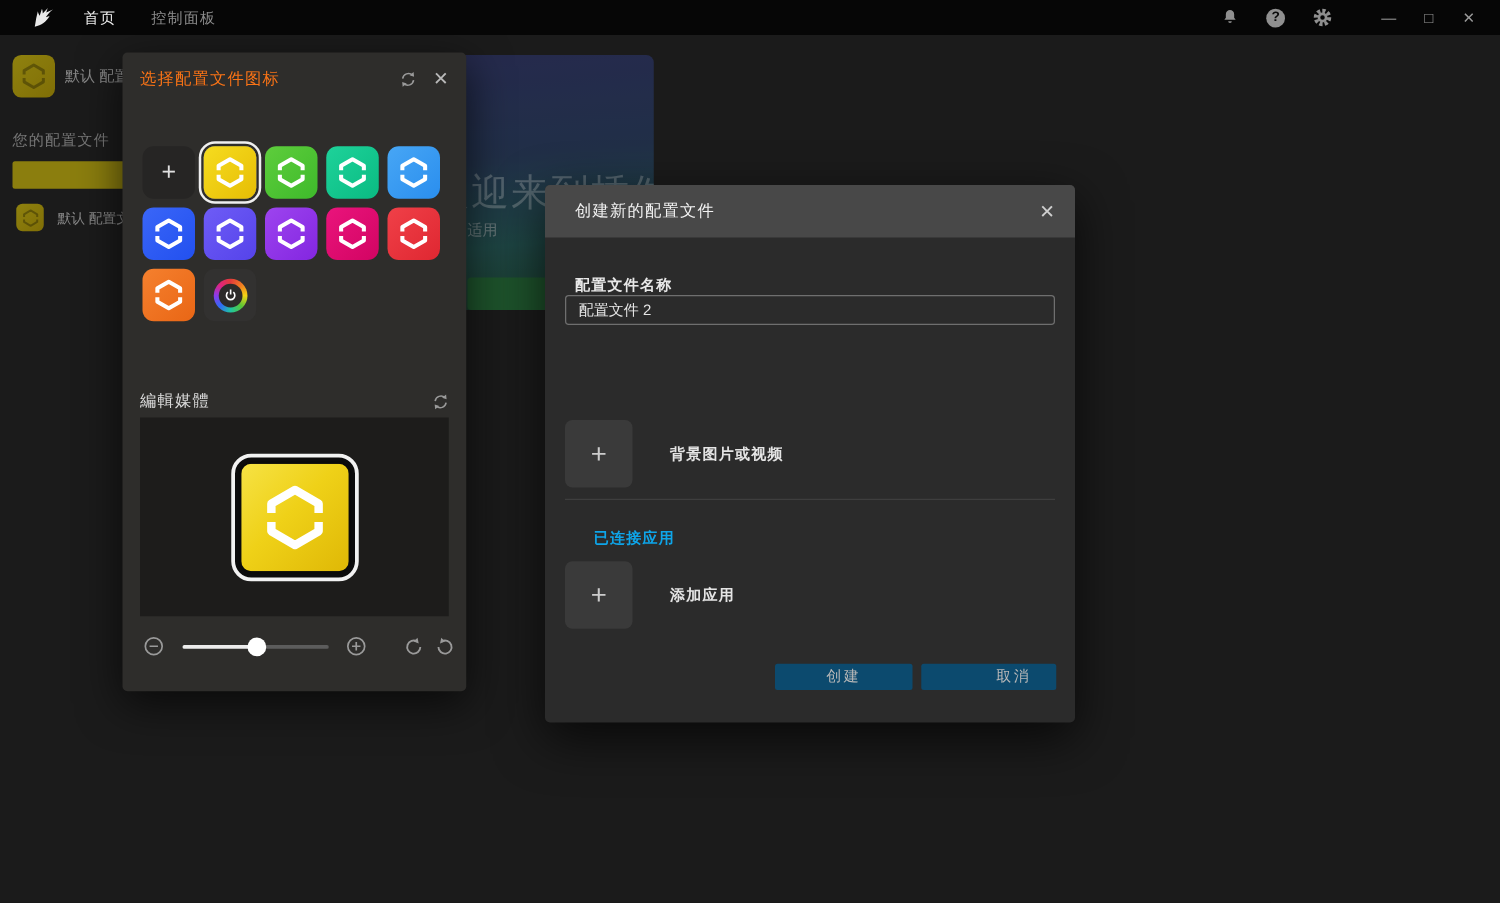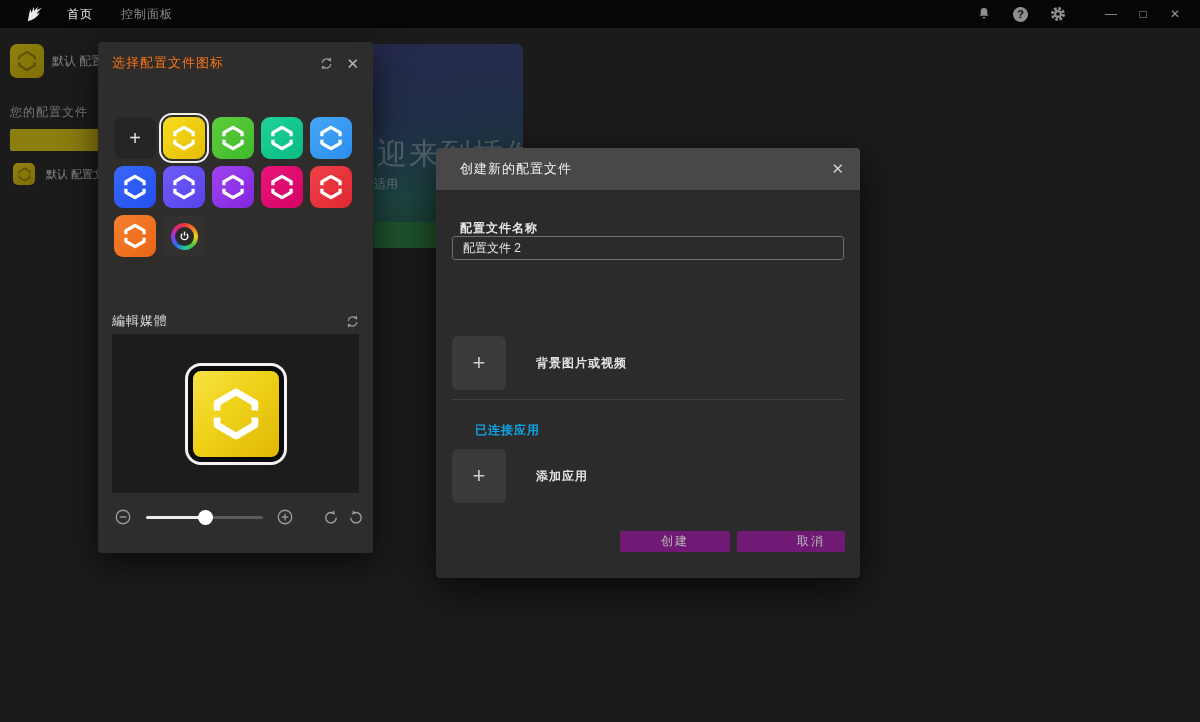--- a/index.html
+++ b/index.html
@@ -95,21 +95,21 @@
   .m-row { position:absolute; left:16px; display:flex; align-items:center; gap:30px; height:54px; }
   .m-row-label { font-size:12px; font-weight:600; color:#e4e4e4; letter-spacing:1px; }
   .m-icon-ring { border:2px solid #e9e9e9; border-radius:12px; background:#101010; padding:2px; }
   .m-icon-tile { width:46px; height:46px; border-radius:8px;
                  background:linear-gradient(135deg,#f6e244 0%,#efd118 45%,#dfb806 100%); display:flex; align-items:center; justify-content:center; }
   .m-icon-tile svg { width:30px; height:30px; }
   .m-add-tile { width:54px; height:54px; border-radius:6px; background:#3a3a3a; color:#cccccc; font-size:22px; font-weight:300;
                 display:flex; align-items:center; justify-content:center; }
   .m-divider { position:absolute; left:16px; top:251px; width:392px; height:1px; background:#3e3e3e; }
   .m-section-label { position:absolute; left:39px; top:274px; font-size:12px; font-weight:600; color:#0ea5e9; letter-spacing:1px; }
-  .m-btn { position:absolute; top:383px; height:21px; background:#701a75; border:none; border-radius:2px; color:#b8b8b8;
+  .m-btn { position:absolute; top:383px; height:21px; background:#0c4a6e; border:none; border-radius:2px; color:#b8b8b8;
            font-size:12px; font-family:inherit; letter-spacing:2px; }
   .m-btn.create { left:184px; width:110px; }
   .m-btn.cancel { left:301px; width:108px;padding-left:40px; }
 </style>
 </head>
 <body>
 
 <div id="titlebar">
   <svg class="tb-logo" viewBox="0 0 24 22">
     <path d="M2 20 C8.5 18.5 13.5 15 16.5 9.5 L12.8 10.8 C14.6 8 16.6 5.4 19.8 3.2 L13.2 6.2 C13.7 4.3 14 3.2 14.8 1.6 L9.8 7.2 C9.8 5.2 9.6 4 9 2.4 L6.8 9.2 C5.8 7.6 5.3 6.4 5 4.8 L3.4 11.8 Z" fill="#e8e8e8"></path>

